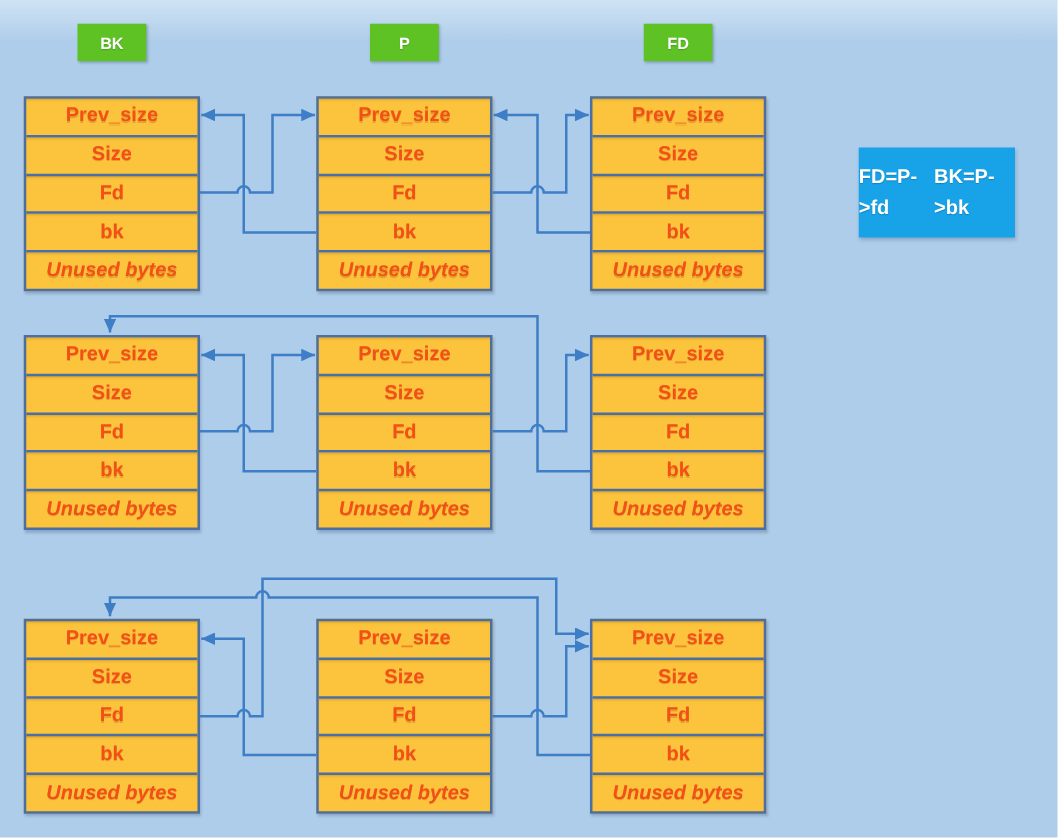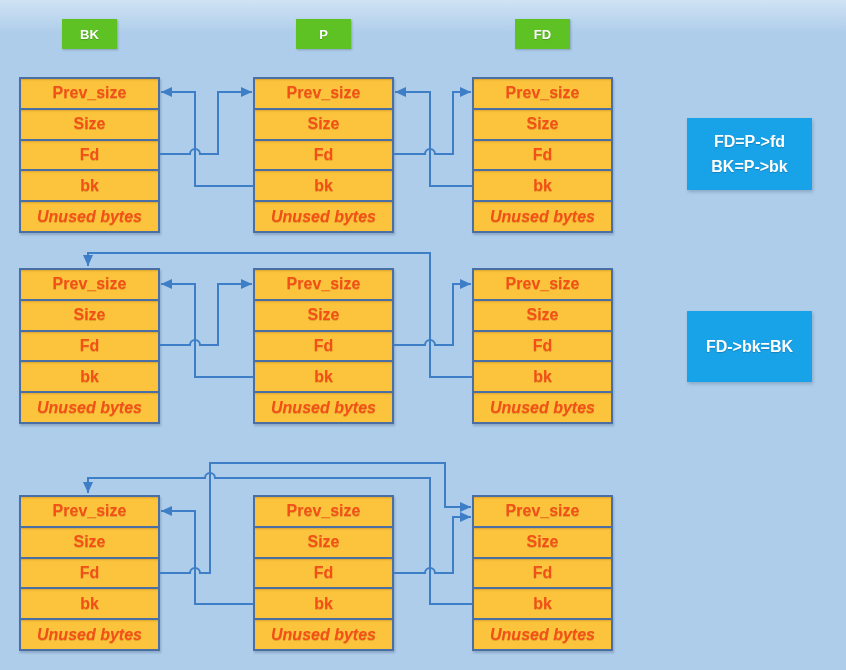--- a/index.html
+++ b/index.html
@@ -31,21 +31,21 @@
   .cell:last-child{border-bottom:none;font-style:italic;}
   .glabel{
     position:absolute;width:55px;height:30px;background:var(--label-bg);
     display:flex;align-items:center;justify-content:center;
     color:var(--label-text);font-weight:bold;font-size:13px;
     box-shadow:1px 1px 2px rgba(40,60,90,.3);
     text-shadow:0 1px 1px rgba(0,0,0,.2);
   }
   .note{
     position:absolute;width:125px;background:var(--note-bg);
-    display:flex;flex-direction:column;align-items:center;justify-content:center;
+    display:flex;flex-direction:row;align-items:center;justify-content:center;
     color:var(--note-text);font-weight:bold;font-size:16px;line-height:25px;
     box-shadow:1px 2px 3px rgba(40,60,90,.25);
     text-shadow:0 1px 1px rgba(0,0,0,.2);
   }
   #wires{position:absolute;left:0;top:0;width:846px;height:670px;pointer-events:none;}
   .arrow{stroke:var(--arrow);stroke-width:2;fill:none;}
   #ahead{fill:var(--arrow);}
 </style>
 </head>
 <body>
@@ -119,23 +119,20 @@
     <div class="cell">Size</div>
     <div class="cell">Fd</div>
     <div class="cell">bk</div>
     <div class="cell">Unused bytes</div>
   </div>
 
   <div class="note" style="left:687px;top:118px;height:72px">
     <span>FD=P-&gt;fd</span>
     <span>BK=P-&gt;bk</span>
   </div>
-  <div class="note" style="left:687px;top:311px;height:71px">
-    <span>FD-&gt;bk=BK</span>
-  </div>
 
   <svg id="wires" viewBox="0 0 846 670" xmlns="http://www.w3.org/2000/svg">
     <defs>
       <marker id="ah" markerUnits="userSpaceOnUse" markerWidth="12" markerHeight="10" refX="11" refY="5" orient="auto">
         <path id="ahead" d="M0,0 L11,5 L0,10 z"></path>
       </marker>
     </defs>
 
     <path class="arrow" marker-end="url(#ah)" d="M 253 186 H 195 V 92 H 161"></path>
     <path class="arrow" marker-end="url(#ah)" d="M 160 154 H 190 A 5 5 0 0 1 200 154 H 218 V 92 H 252"></path>

